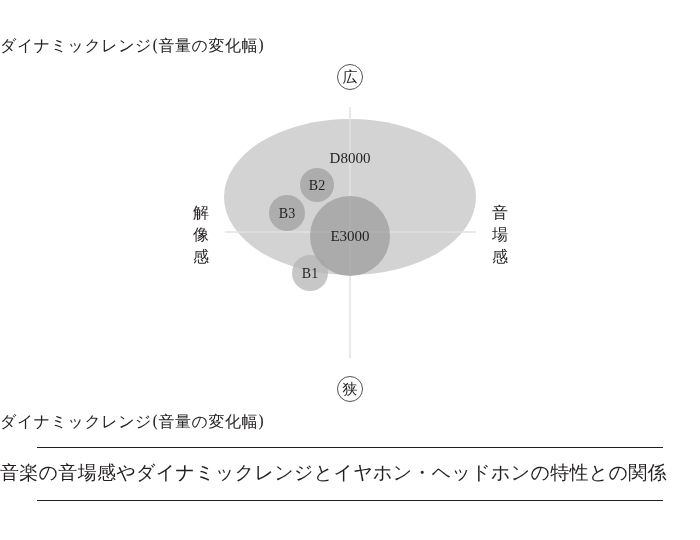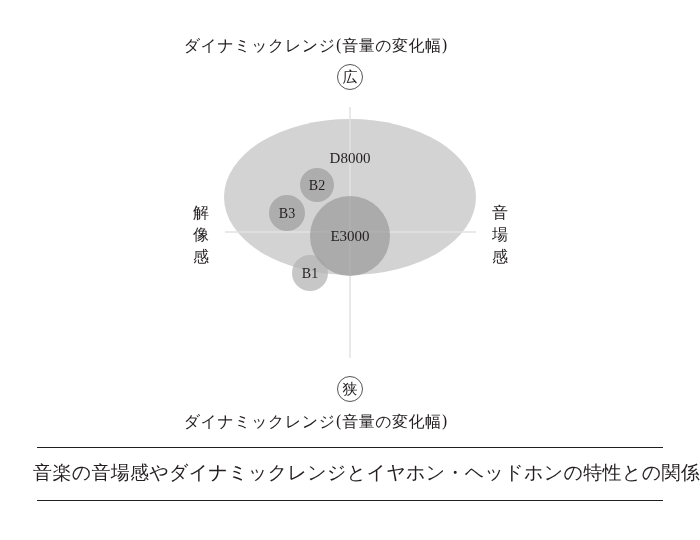--- a/index.html
+++ b/index.html
@@ -1,29 +1,29 @@
 <!DOCTYPE html>
 <html><head>
   <meta charset="utf-8">
   <style>
     html, body { margin: 0; padding: 0; background: #ffffff; }
     body { width: 700px; height: 540px; position: relative; overflow: hidden;
            font-family: "DejaVu Serif", "Liberation Serif", serif; color: #231f20; }
     .abs { position: absolute; }
-    .axis-title { position: absolute; left: 0; width: 632px; text-align: center;
+    .axis-title { position: absolute; left: 0; width: 632px; 
                   font-size: 16px; letter-spacing: 0.5px; line-height: 20px; }
     .circ-badge { position: absolute; width: 26px; height: 26px; border: 1px solid #555;
                   border-radius: 50%; display: flex; align-items: center; justify-content: center;
                   font-size: 15px; box-sizing: border-box; background: #fff; }
     .vlabel { position: absolute; width: 20px; font-size: 16px; line-height: 22px;
               text-align: center; }
     .vlabel span { display: block; }
     svg text { font-family: "Liberation Serif", "DejaVu Serif", serif; }
     .rule { position: absolute; left: 37px; width: 626px; height: 0; border-top: 1.5px solid #231f20; }
-    .caption { position: absolute; left: 0; width: 700px; text-align: right; top: 459px;
+    .caption { position: absolute; left: 0; width: 700px; text-align: left; top: 459px;
                font-size: 19px; line-height: 26px; letter-spacing: 0.3px; }
   </style>
 </head>
 <body>
 
 <div class="axis-title" style="top:36px;">ダイナミックレンジ(音量の変化幅)</div>
 
 <div class="circ-badge" style="left:337px; top:64px;">広</div>
 
 <svg class="abs" style="left:0; top:0;" width="700" height="540" viewBox="0 0 700 540">

